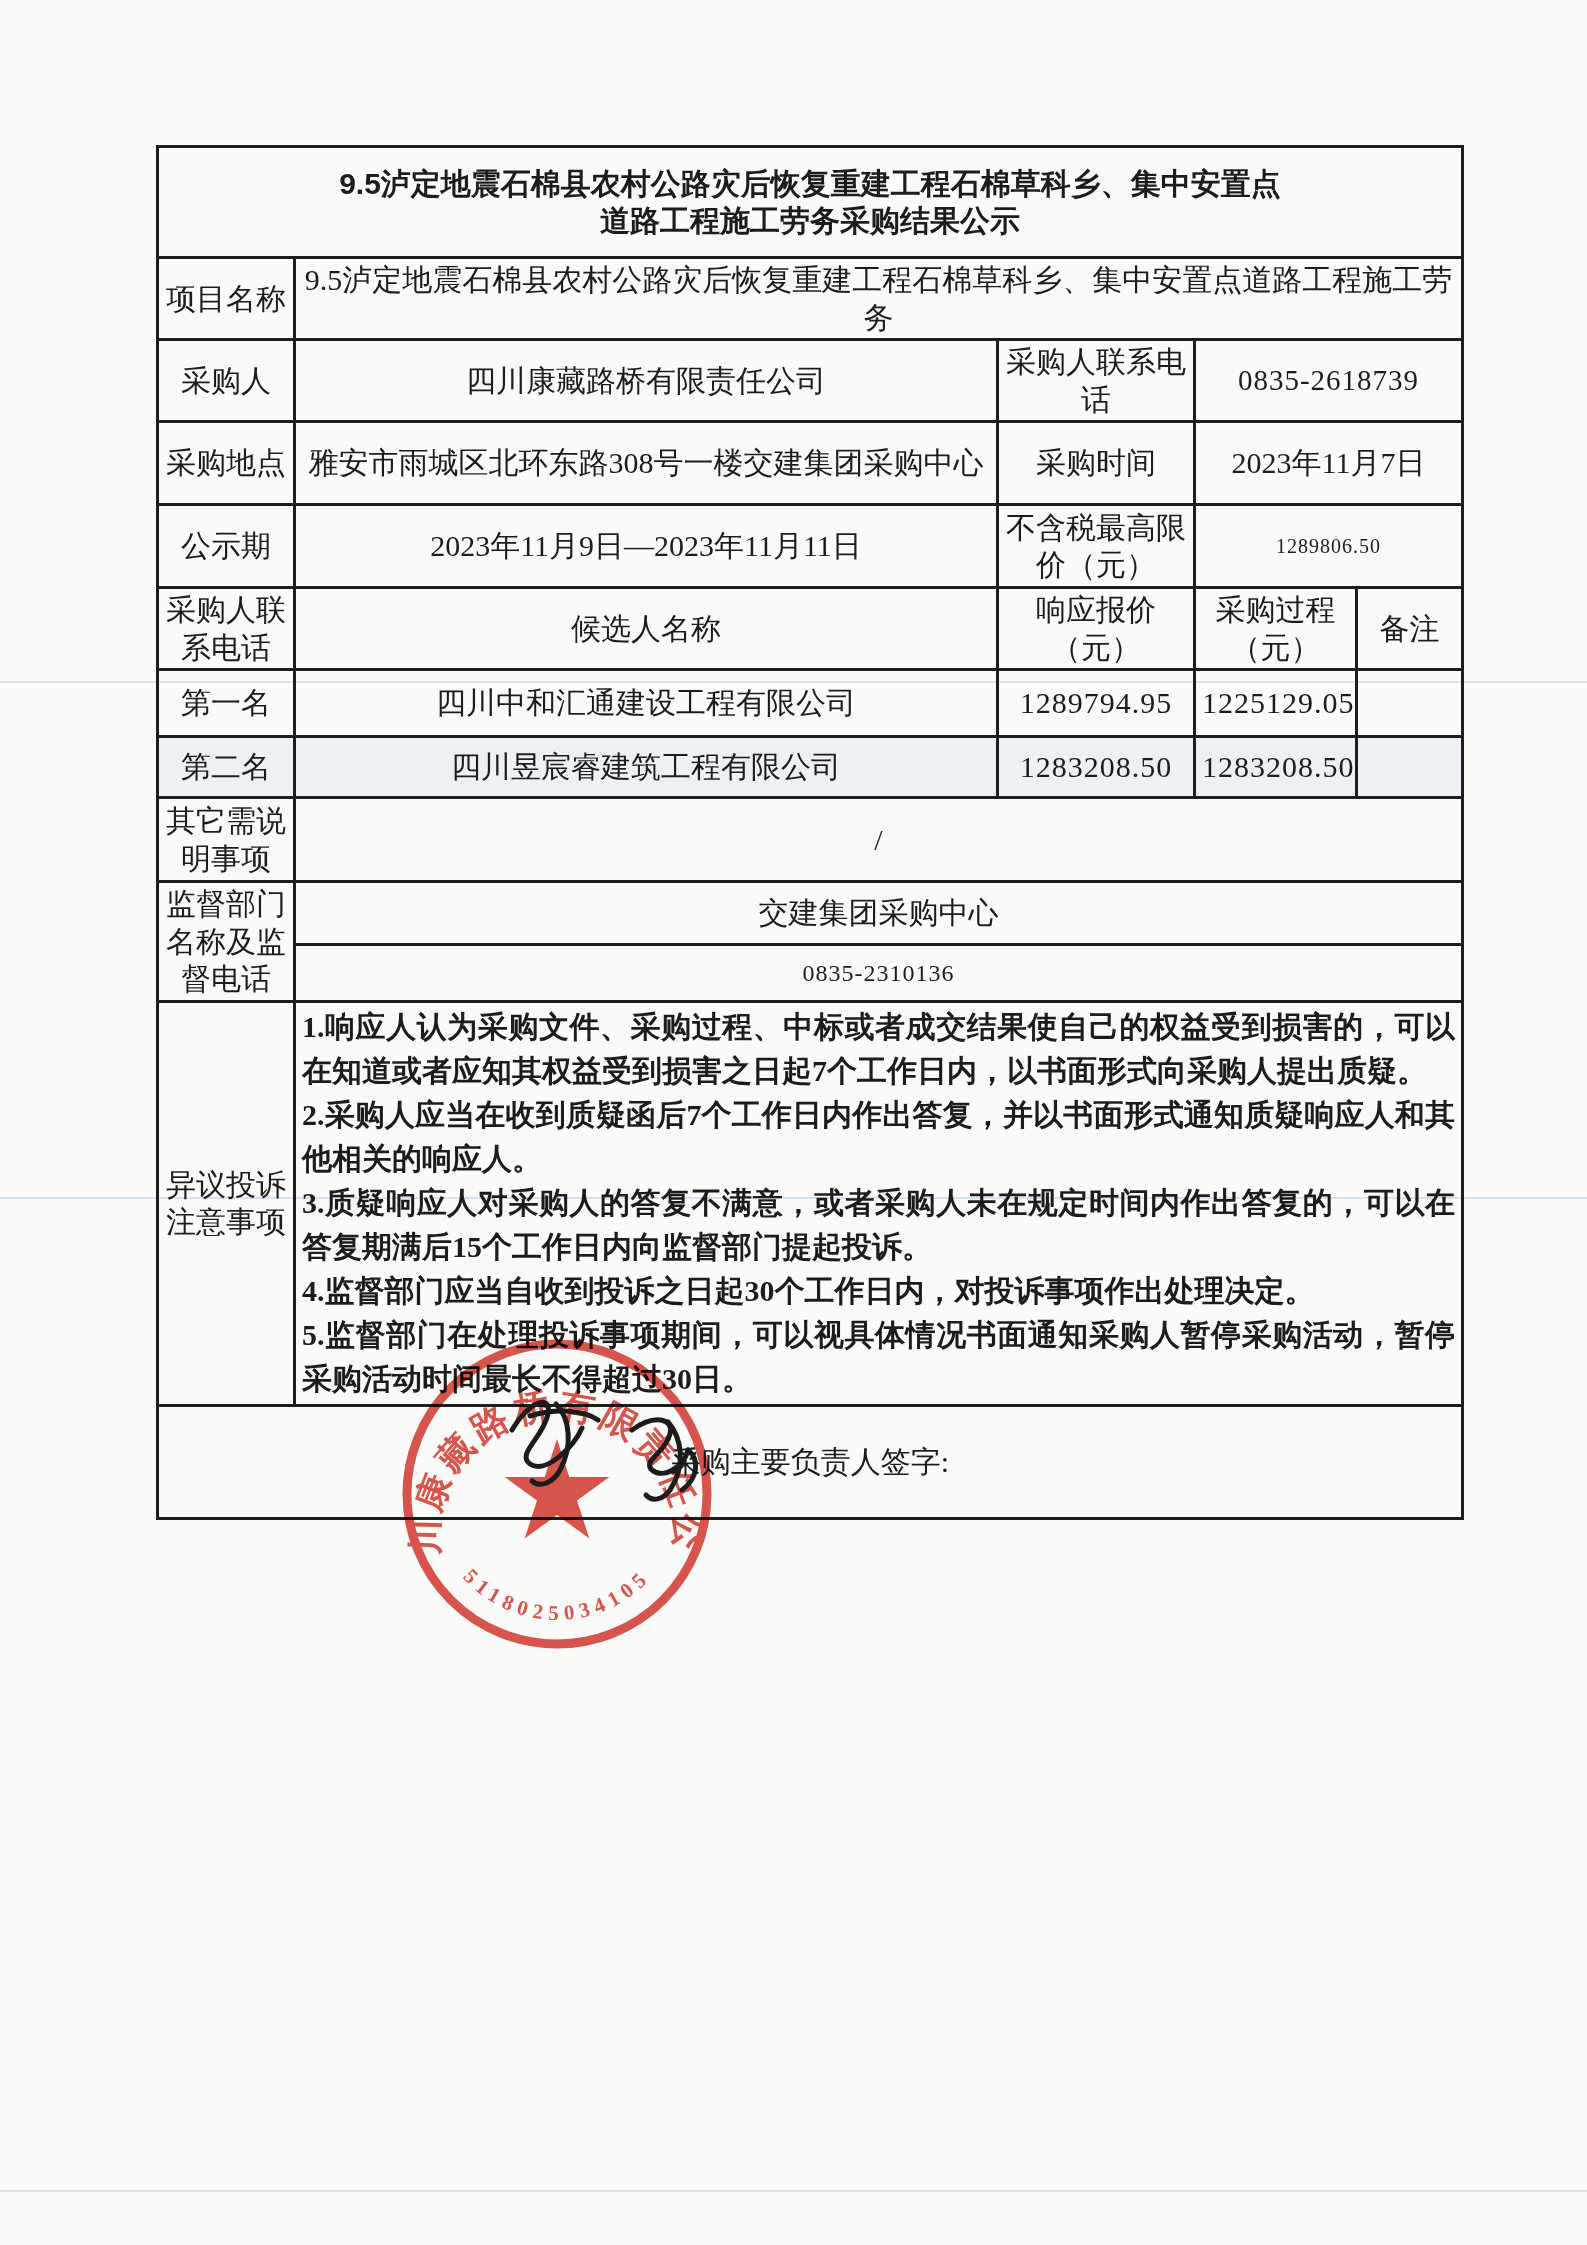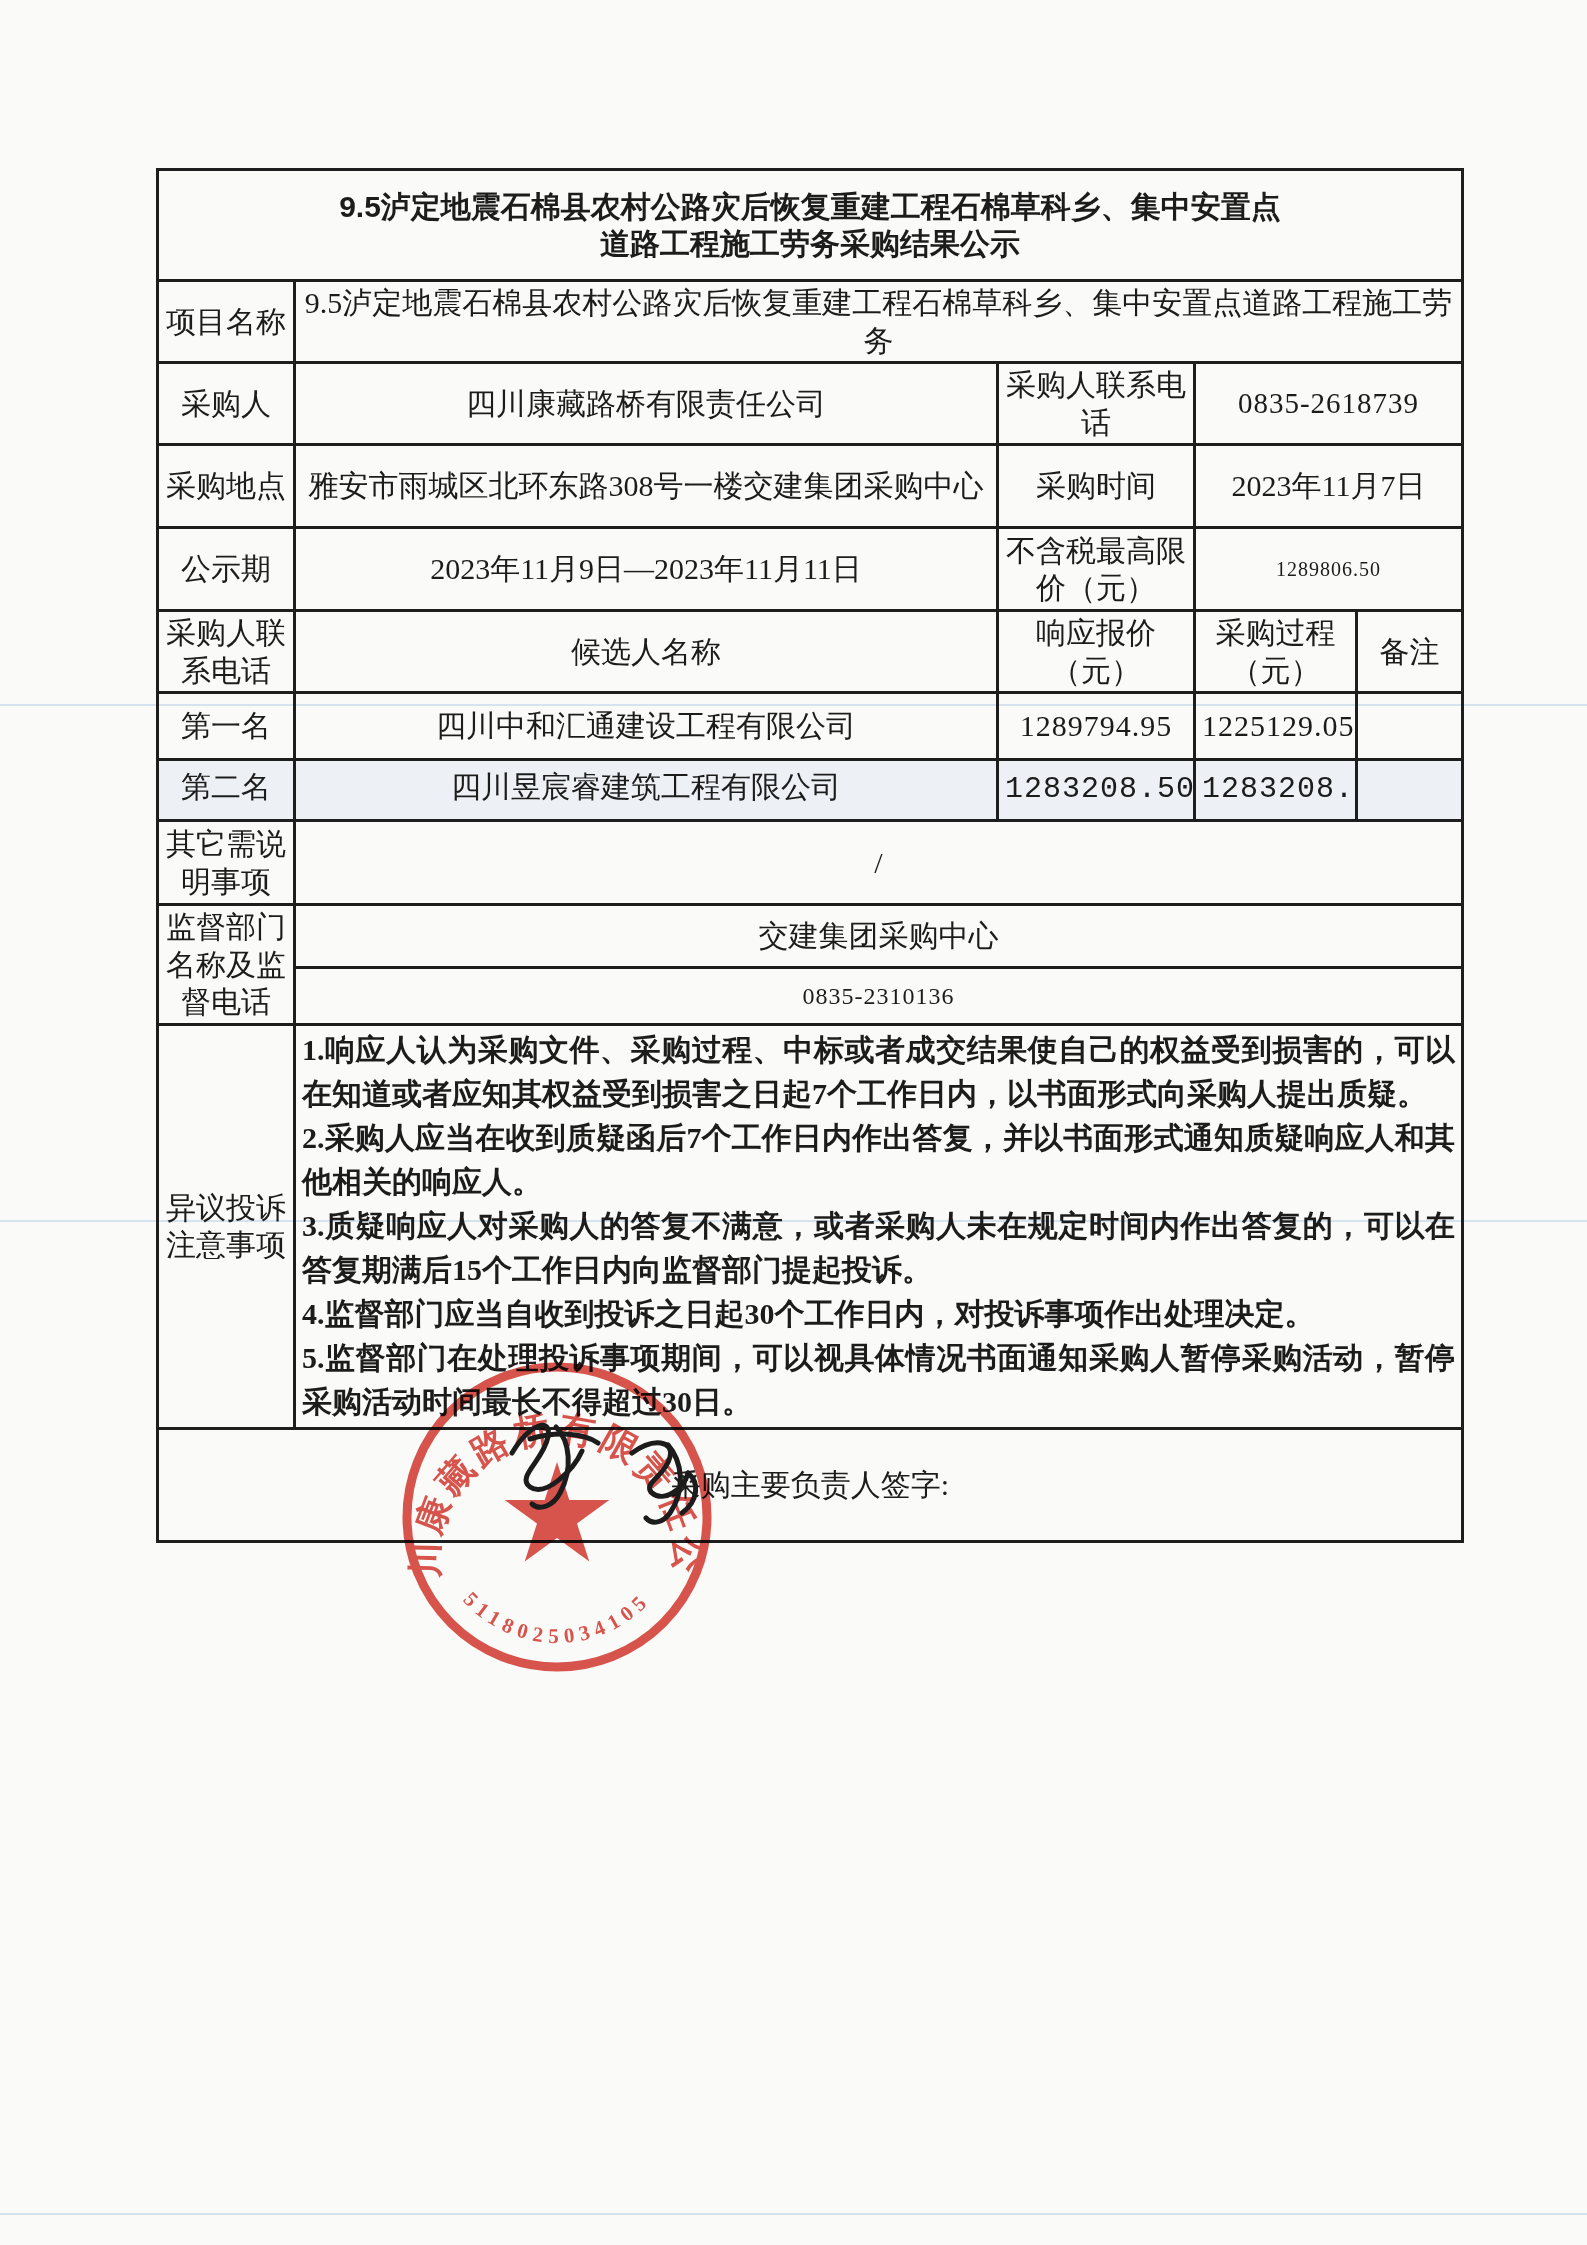--- a/index.html
+++ b/index.html
@@ -4,21 +4,21 @@
 <style>
   html, body { margin: 0; padding: 0; }
   body {
     width: 1587px; height: 2245px;
     background: #fafaf8;
     font-family: "Liberation Serif", serif;
     color: #1c1c1c;
     position: relative;
     overflow: hidden;
   }
-  .page { position: absolute; inset: 0; background: #fafaf8; margin-top: 23px; }
+  .page { position: absolute; inset: 0; background: #fafaf8; }
 
   
   .scan-line {
     position: absolute; left: 0; width: 100%; height: 2px;
     background: rgba(150,190,220,0.38); pointer-events: none;
   }
 
   table.doc {
     position: absolute; left: 156px; top: 145px;
     width: 1305px; table-layout: fixed;
@@ -42,21 +42,21 @@
   td.val-name { font-size: 30px; }
   td.num { font-size: 25px; letter-spacing: 1px; }
 
   tr.r-title     { height: 111px; }
   tr.r-project   { height: 74px; }
   tr.r-purchaser { height: 74px; }
   tr.r-location  { height: 83px; }
   tr.r-publicity { height: 83px; }
   tr.r-cand-head { height: 67px; }
   tr.r-cand1     { height: 67px; }
-  tr.r-cand2     { height: 61px; font-family: Liberation Mono, monospace; }
+  tr.r-cand2     { height: 61px; }
   tr.r-other     { height: 84px; }
   tr.r-sup1      { height: 51px; }
   tr.r-sup2      { height: 46px; }
   tr.r-objection { height: 404px; }
   tr.r-sign      { height: 113px; }
 
   tr.r-cand2 td { background: #edf0f4; }
 
   td.objection-text {
     text-align: left; vertical-align: middle;

